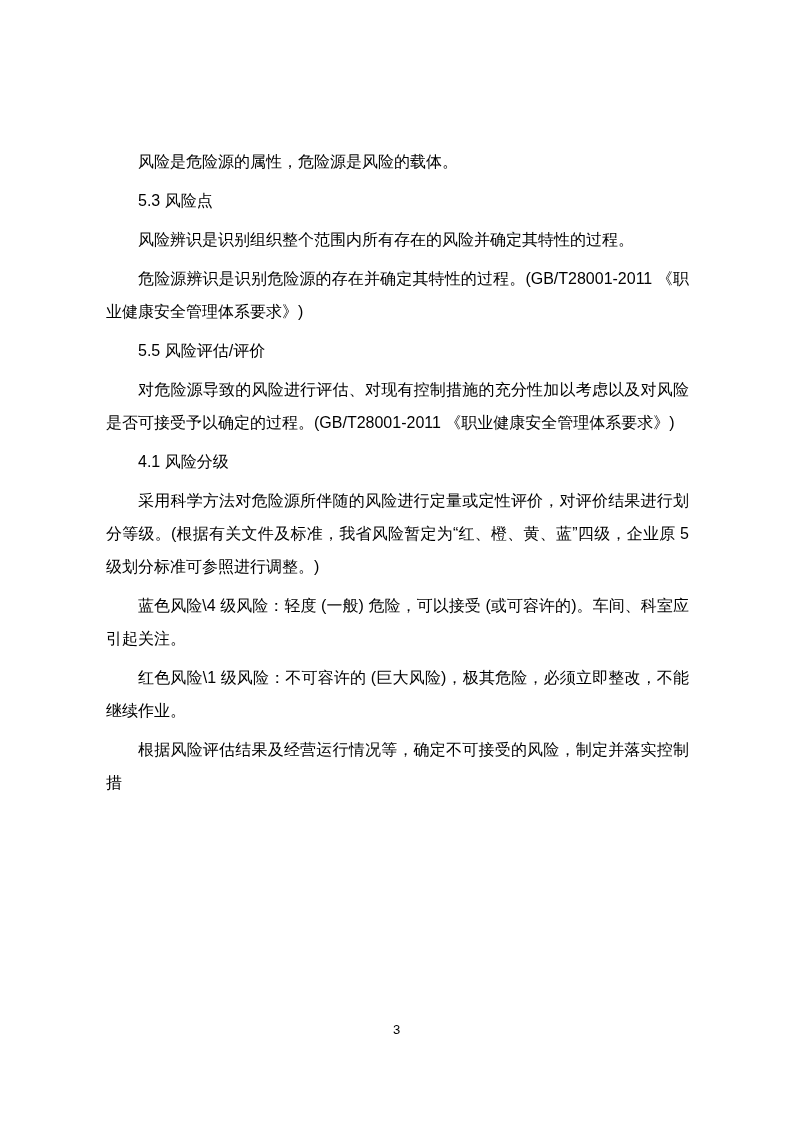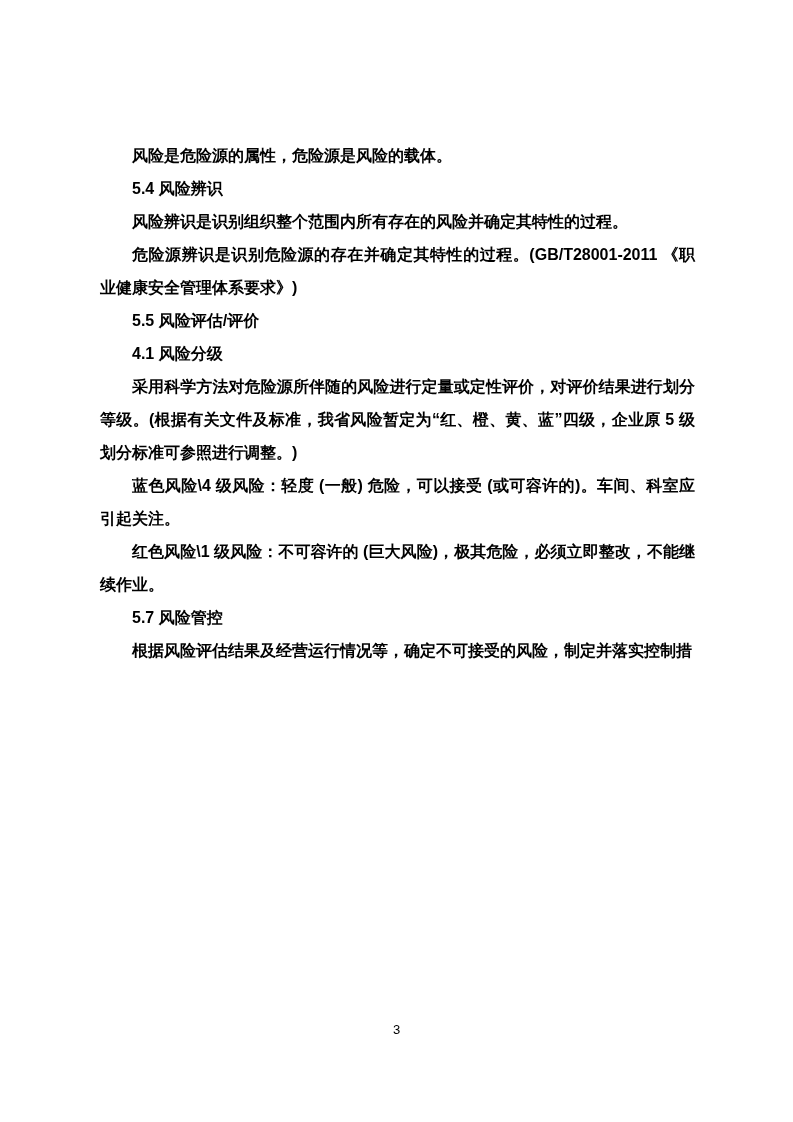--- a/index.html
+++ b/index.html
@@ -16,58 +16,57 @@
     font-family: "Liberation Sans", "DejaVu Sans", sans-serif;
     color: #000000;
   }
   .content {
     position: absolute;
     left: 100px;
     top: 139px;
     width: 595px;
   }
   .content p {
-    margin: 0;
+    margin: 6px;
     padding: 0;
     font-size: 16px;
     line-height: 33px;
     text-align: justify;
     text-justify: inter-ideograph;
     text-indent: 2em;
     letter-spacing: 0;
     word-break: break-word;
-    font-weight: bold;
   }
   .footer {
     position: absolute;
     left: 0;
     top: 1022px;
     width: 793px;
     text-align: center;
     font-size: 13px;
     line-height: 16px;
     color: #000000;
   }
 </style>
 </head>
 <body>
 
 <div class="page">
 
   <div class="content">
     <p>风险是危险源的属性，危险源是风险的载体。</p>
-    <p>5.4 风险辨识</p>
+    <p>5.3 风险点</p>
     <p>风险辨识是识别组织整个范围内所有存在的风险并确定其特性的过程。</p>
     <p>危险源辨识是识别危险源的存在并确定其特性的过程。(GB/T28001-2011 《职业健康安全管理体系要求》)</p>
     <p>5.5 风险评估/评价</p>
+    <p>对危险源导致的风险进行评估、对现有控制措施的充分性加以考虑以及对风险是否可接受予以确定的过程。(GB/T28001-2011 《职业健康安全管理体系要求》)</p>
     <p>4.1 风险分级</p>
     <p>采用科学方法对危险源所伴随的风险进行定量或定性评价，对评价结果进行划分等级。(根据有关文件及标准，我省风险暂定为“红、橙、黄、蓝”四级，企业原 5 级划分标准可参照进行调整。)</p>
     <p>蓝色风险\4 级风险：轻度 (一般) 危险，可以接受 (或可容许的)。车间、科室应引起关注。</p>
     <p>红色风险\1 级风险：不可容许的 (巨大风险)，极其危险，必须立即整改，不能继续作业。</p>
-    <p>5.7 风险管控</p>
     <p>根据风险评估结果及经营运行情况等，确定不可接受的风险，制定并落实控制措</p>
   </div>
 
   <div class="footer">
     <span>3</span>
   </div>
 
 </div>
 
 </body></html>

